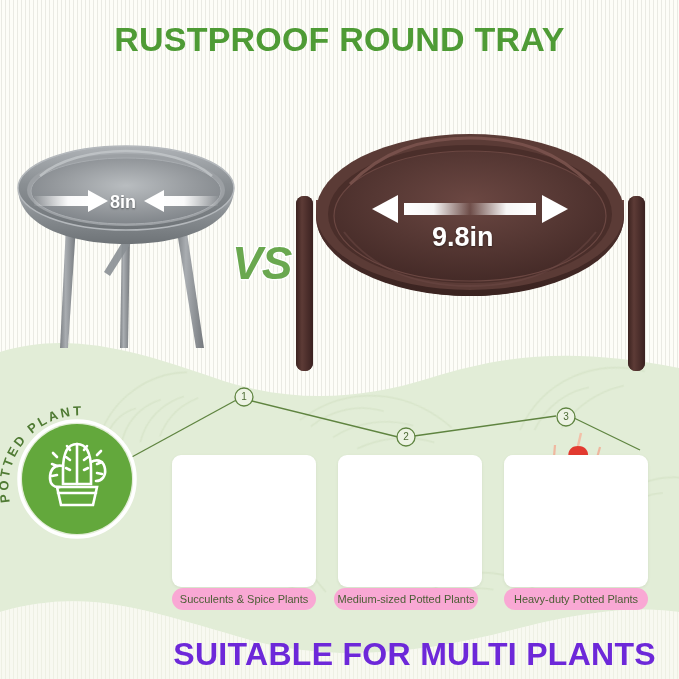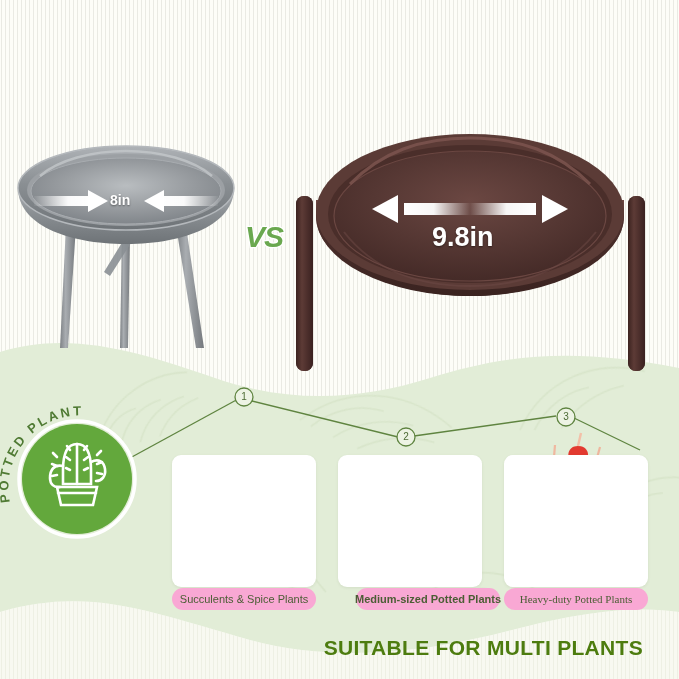--- a/index.html
+++ b/index.html
@@ -39,28 +39,27 @@
     font-family:"Liberation Sans", sans-serif;
   }
   .headline .l2{display:block;}
   .dimtext{
     position:absolute;color:#ffffff;font-weight:bold;
     text-shadow:0 1px 2px rgba(0,0,0,.45);
     font-family:"Liberation Sans", sans-serif;
     white-space:nowrap;
   }
   .vsbadge{
-    position:absolute;left:232px;top:220px;
-    font-size:30px;font-weight:bold;font-style:italic;
+    position:absolute;left:232px;top:236px;
+    font-size:46px;font-weight:bold;font-style:italic;
     color:#6aa84f;
     -webkit-text-stroke:2.5px #ffffff;
     paint-order:stroke fill;
     font-family:"Liberation Sans", sans-serif;
     letter-spacing:-1px;
-    margin-left:13px;
   }
   .vsbadge span{position:relative;}
 
   
   .card{
     position:absolute;top:455px;width:144px;height:132px;
     background:#ffffff;border-radius:9px;
     box-shadow:0 1px 3px rgba(80,100,60,.10);
   }
   .card.c1{left:172px;}
@@ -73,31 +72,31 @@
     border-radius:11px;
     display:flex;align-items:center;justify-content:center;
     color:#4b5d35;
     font-size:11px;
     font-family:"Liberation Sans", sans-serif;
     white-space:nowrap;
     padding:0 10px;
     box-sizing:border-box;
   }
   .pill.p1{left:172px;width:144px;}
-  .pill.p2{left:356px;width:144px;font-weight:bold;}
-  .pill.p3{left:504px;width:144px;font-family:Liberation Serif, serif;}
+  .pill.p2{left:334px;width:144px;}
+  .pill.p3{left:504px;width:144px;}
 
   
   .footer-text{
     position:absolute;left:0;top:636px;width:679px;
     text-align:right;
-    padding-right:36px;
+    padding-right:23px;
     box-sizing:border-box;
-    color:#4d7c0f;
-    font-weight:bold;font-size:21px;
+    color:#6d28d9;
+    font-weight:bold;font-size:32px;
     font-family:"Liberation Sans", sans-serif;
     letter-spacing:.3px;
   }
 
   .numlabel{
     position:absolute;
     font-size:10px;color:#4c6b34;
     font-family:"Liberation Sans", sans-serif;
     text-align:center;width:16px;height:16px;line-height:16px;
   }
@@ -414,23 +413,24 @@
           <path d="M2,-79 L5,-92" stroke="#f3c0a8" stroke-width="2.4" fill="none"></path>
           <path d="M16,-48 C8,-58 12,-68 22,-67 C32,-66 33,-56 24,-48 Z" fill="#cf3028"></path>
           <path d="M21,-67 L24,-78" stroke="#efb69e" stroke-width="2.2" fill="none"></path>
         </g>
       </g>
     </g>
 
   </svg>
 
   <div class="headline">
+    <span class="l2">RUSTPROOF ROUND TRAY</span>
   </div>
 
-  <div class="dimtext" style="left:110px;top:192px;font-size:14px;">8in</div>
+  <div class="dimtext" style="left:110px;top:192px;font-size:18px;">8in</div>
 
   <div class="dimtext" style="left:432px;top:222px;font-size:27px;text-align:center;">9.8in</div>
 
   <div class="vsbadge">
     <span>VS</span>
   </div>
 
   <div class="numlabel" style="left:236px;top:389px;">1</div>
   <div class="numlabel" style="left:398px;top:429px;">2</div>
   <div class="numlabel" style="left:558px;top:409px;">3</div>

